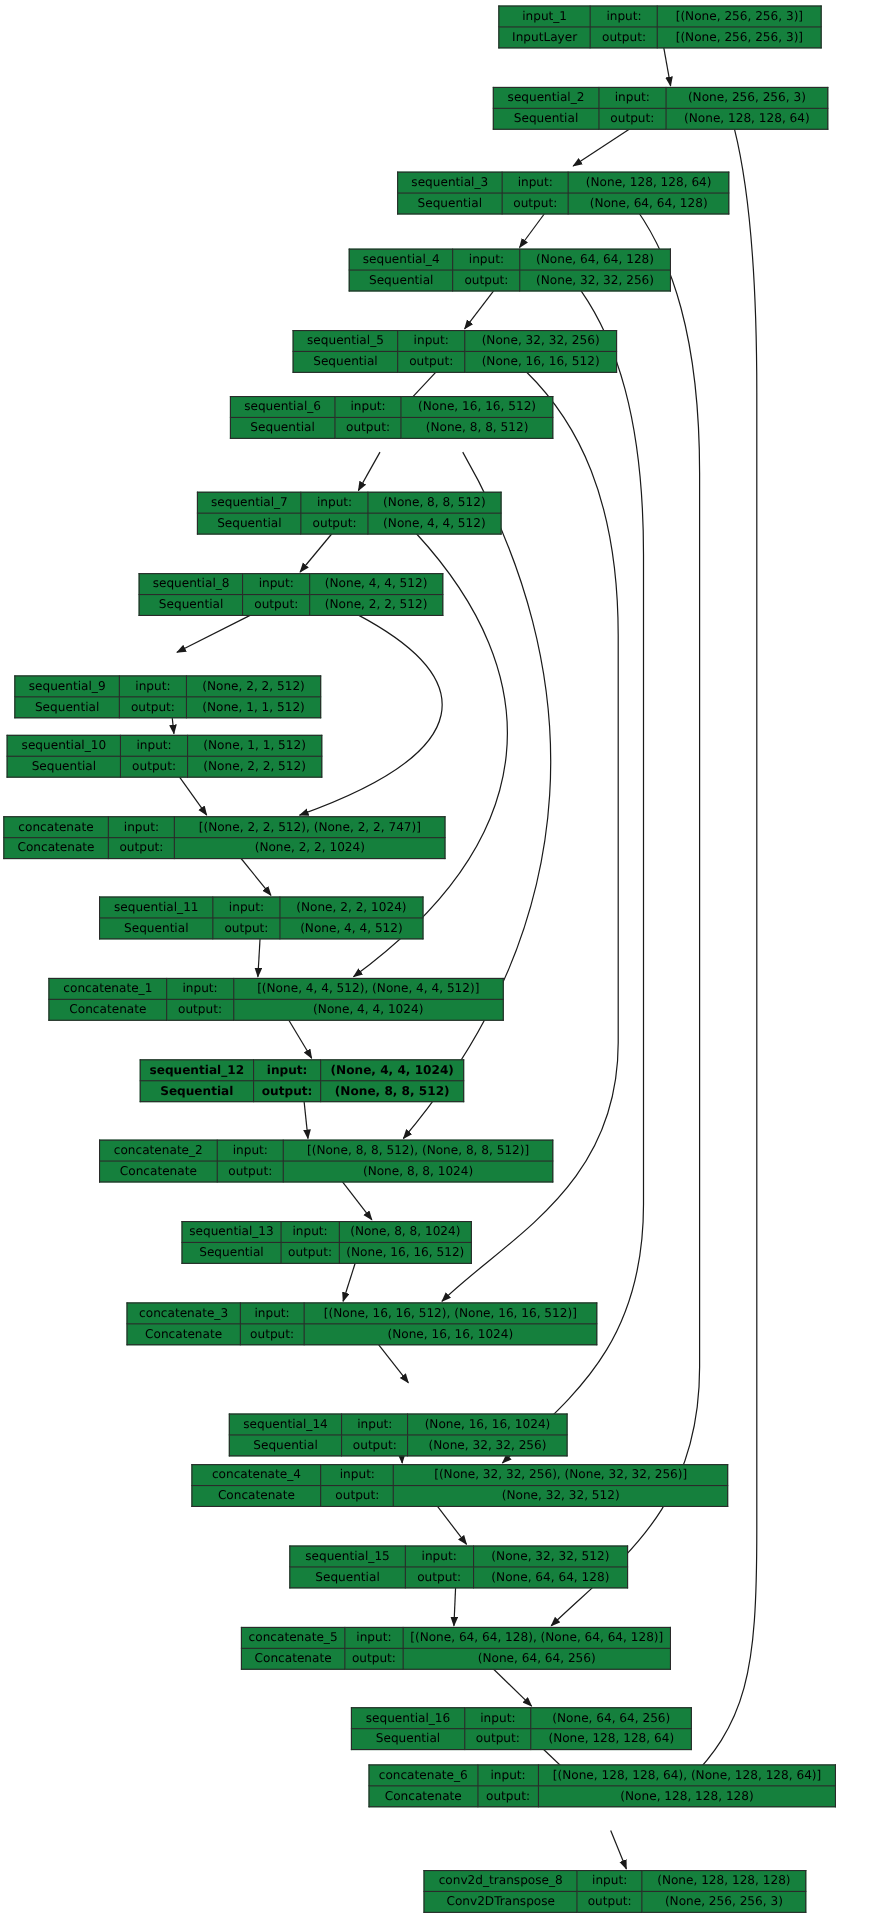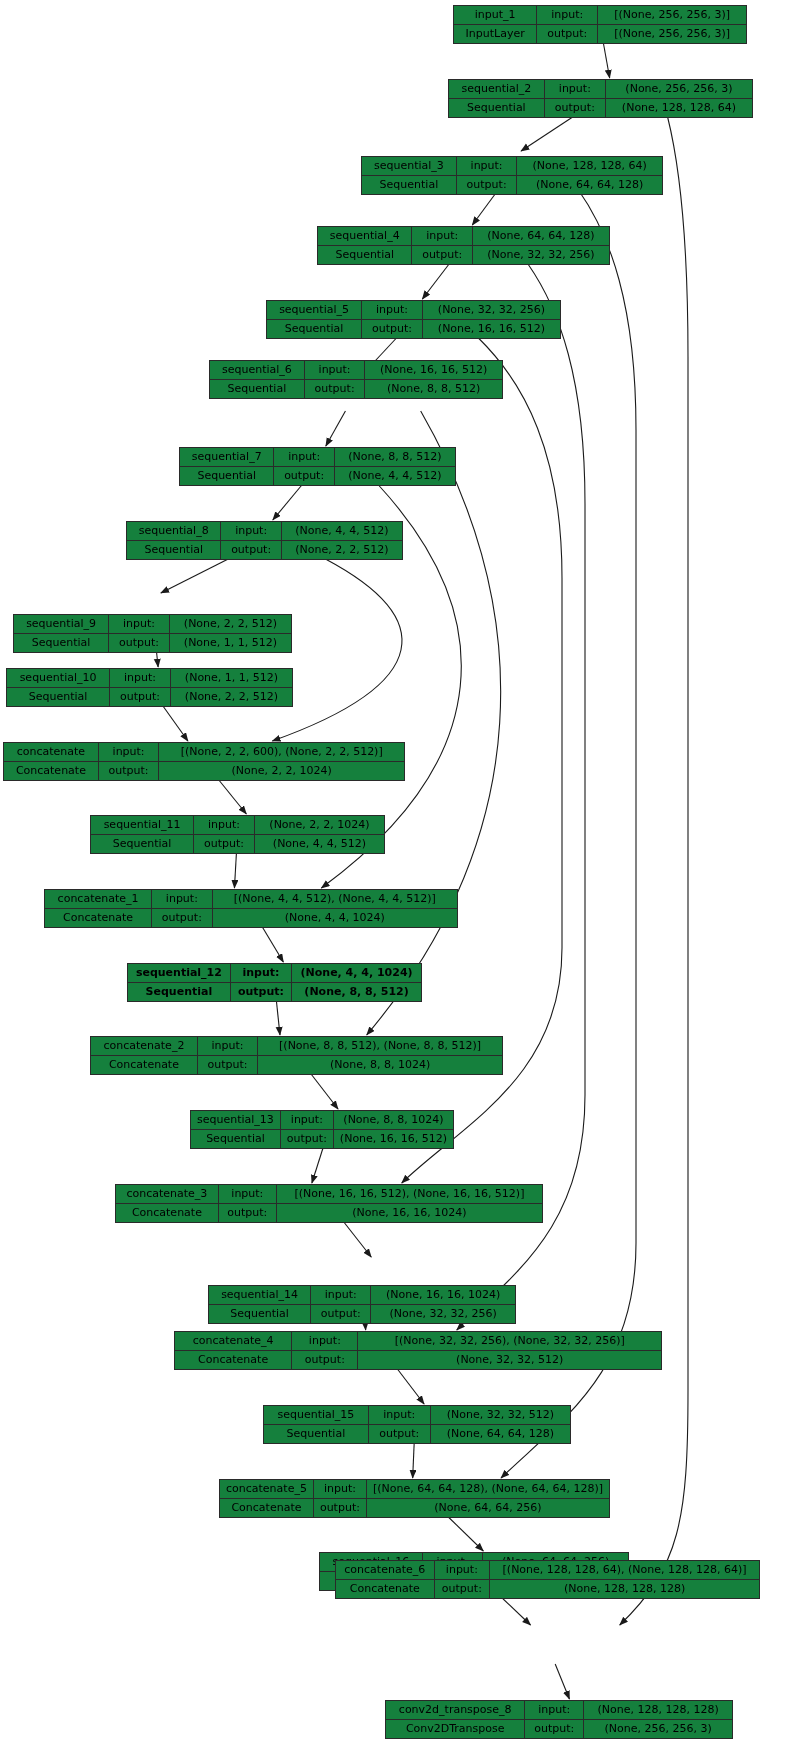--- a/index.html
+++ b/index.html
@@ -209,21 +209,21 @@
             <td>output:</td>
             <td>(None, 2, 2, 512)</td>
           </tr>
         </tbody>
       </table>
       <table class="node" style="left: 3px; top: 742px; width: 402px; height: 38px;">
         <tbody>
           <tr>
             <td>concatenate</td>
             <td>input:</td>
-            <td>[(None, 2, 2, 600), (None, 2, 2, 512)]</td>
+            <td>[(None, 2, 2, 512), (None, 2, 2, 747)]</td>
           </tr>
           <tr>
             <td>Concatenate</td>
             <td>output:</td>
             <td>(None, 2, 2, 1024)</td>
           </tr>
         </tbody>
       </table>
       <table class="node" style="left: 90px; top: 815px; width: 295px; height: 38px;">
         <tbody>
@@ -274,21 +274,21 @@
             <td>input:</td>
             <td>[(None, 8, 8, 512), (None, 8, 8, 512)]</td>
           </tr>
           <tr>
             <td>Concatenate</td>
             <td>output:</td>
             <td>(None, 8, 8, 1024)</td>
           </tr>
         </tbody>
       </table>
-      <table class="node" style="left: 190px; top: 1110px; width: 258px; height: 38px; padding-left: 44px;">
+      <table class="node" style="left: 165px; top: 1110px; width: 258px; height: 38px; padding-left: 44px;">
         <tbody>
           <tr>
             <td>sequential_13</td>
             <td>input:</td>
             <td>(None, 8, 8, 1024)</td>
           </tr>
           <tr>
             <td>Sequential</td>
             <td>output:</td>
             <td>(None, 16, 16, 512)</td>
@@ -372,21 +372,21 @@
             <td>input:</td>
             <td>(None, 64, 64, 256)</td>
           </tr>
           <tr>
             <td>Sequential</td>
             <td>output:</td>
             <td>(None, 128, 128, 64)</td>
           </tr>
         </tbody>
       </table>
-      <table class="node" style="left: 335px; top: 1560px; width: 425px; height: 38px;">
+      <table class="node" style="left: 335px; top: 1604px; width: 425px; height: 38px;">
         <tbody>
           <tr>
             <td>concatenate_6</td>
             <td>input:</td>
             <td>[(None, 128, 128, 64), (None, 128, 128, 64)]</td>
           </tr>
           <tr>
             <td>Concatenate</td>
             <td>output:</td>
             <td>(None, 128, 128, 128)</td>

